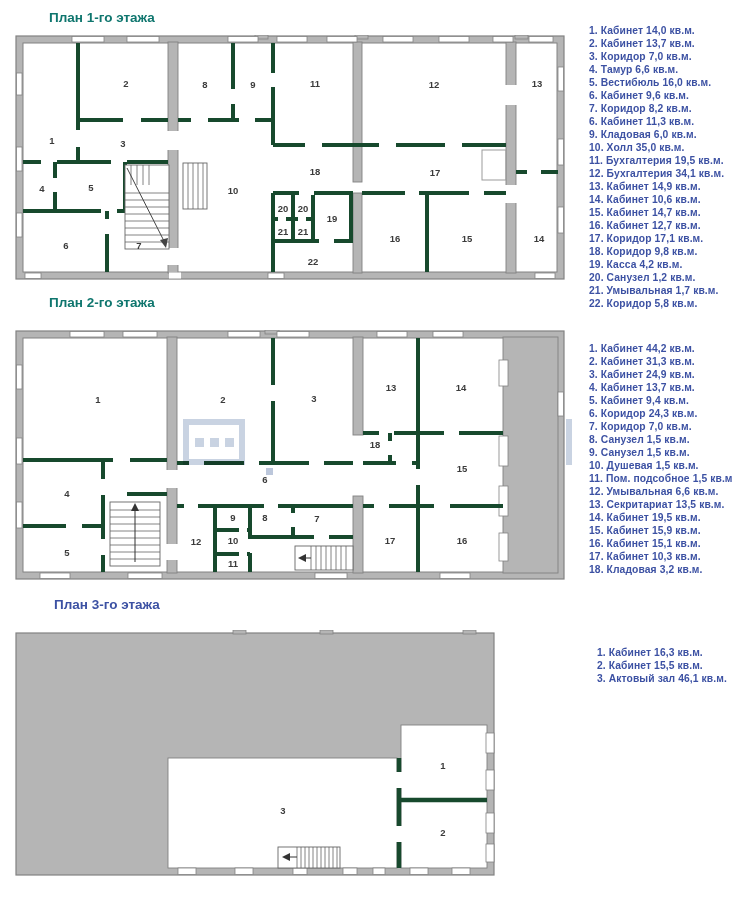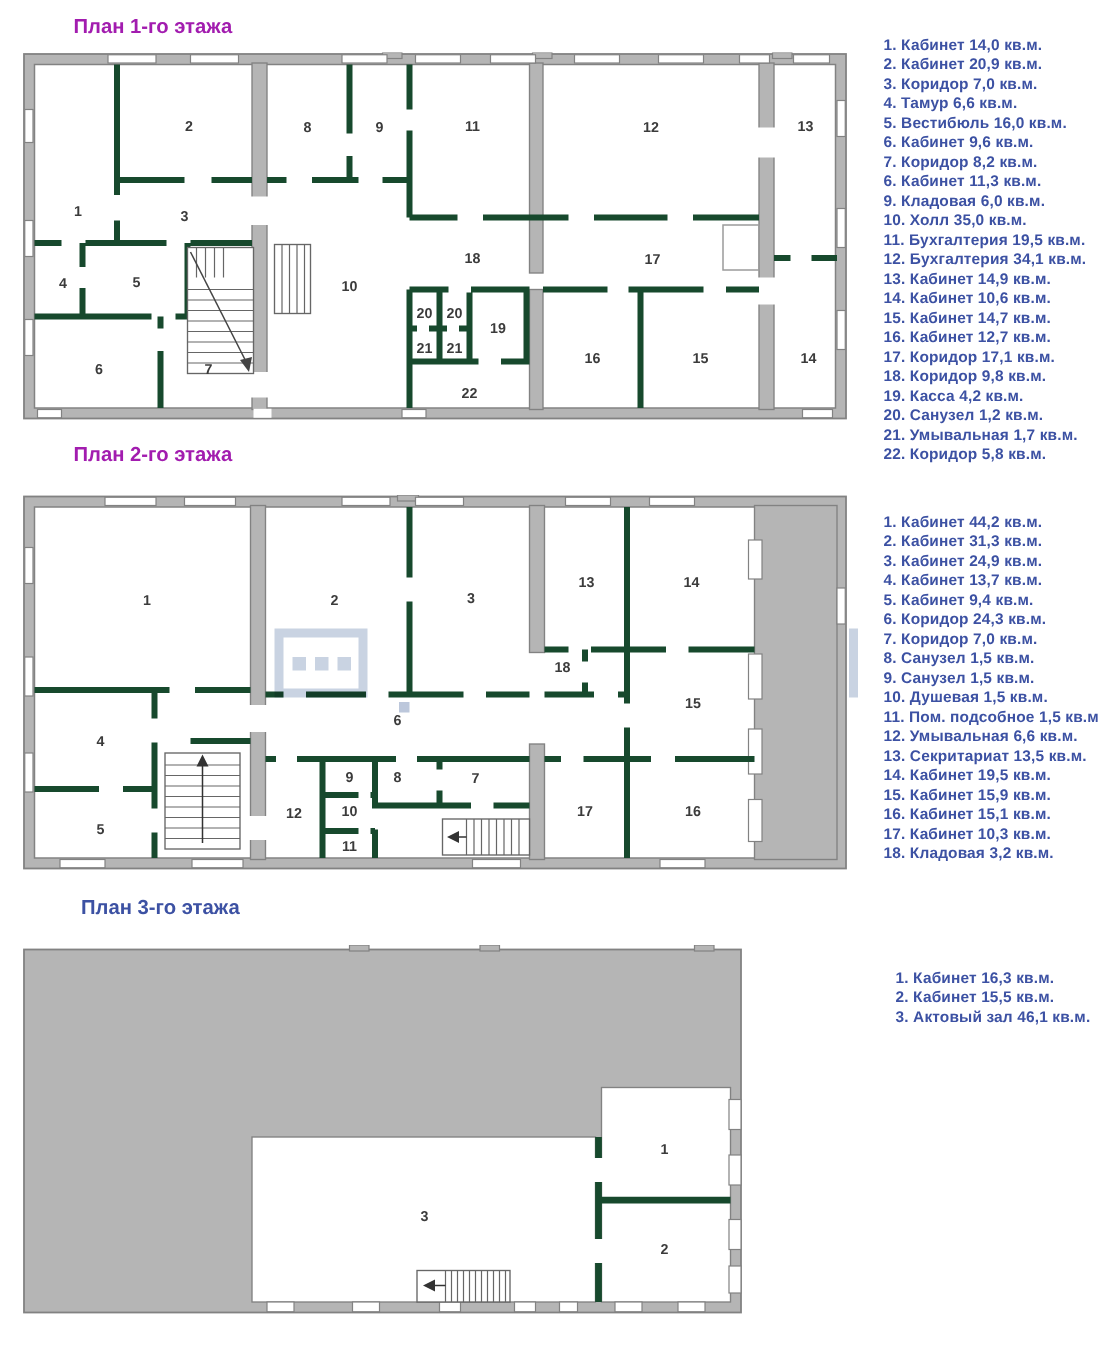--- a/index.html
+++ b/index.html
@@ -1,21 +1,21 @@
 <!DOCTYPE html>
 <html><head>
 <meta charset="utf-8">
 <style>
   html,body{margin:0;padding:0;}
   body{
     width:732px;height:904px;position:relative;background:#ffffff;
     font-family:"Liberation Sans",sans-serif;overflow:hidden;
   }
   .heading{
-    position:absolute;color:#a21caf;font-weight:bold;font-size:13.5px;
+    position:absolute;color:#0f766e;font-weight:bold;font-size:13.5px;
     white-space:nowrap;
     padding-left:24px;
   }
   .heading-row{position:absolute;display:flex;gap:26px;padding-left:29px;}
   .heading-row span{color:#3c51a3;font-weight:bold;font-size:13.5px;white-space:nowrap;}
   ol.legend{
     position:absolute;list-style:none;margin:12px;padding:0;
     color:#3c51a3;font-weight:bold;font-size:10.3px;line-height:13px;
     letter-spacing:0.1px;white-space:nowrap;
   }
@@ -161,21 +161,21 @@
     <text class="rl" x="288" y="177">20</text>
     <text class="rl" x="268" y="200">21</text>
     <text class="rl" x="288" y="200">21</text>
     <text class="rl" x="298" y="230">22</text>
   </g>
 </svg>
 
 <ol class="legend" style="left:577px;top:12px;">
 
 <li>1. Кабинет 14,0 кв.м.</li>
-    <li>2. Кабинет 20,9 кв.м.</li>
+    <li>2. Кабинет 13,7 кв.м.</li>
     <li>3. Коридор 7,0 кв.м.</li>
     <li>4. Тамур 6,6 кв.м.</li>
     <li>5. Вестибюль 16,0 кв.м.</li>
     <li>6. Кабинет 9,6 кв.м.</li>
     <li>7. Коридор 8,2 кв.м.</li>
     <li>6. Кабинет 11,3 кв.м.</li>
     <li>9. Кладовая 6,0 кв.м.</li>
     <li>10. Холл 35,0 кв.м.</li>
     <li>11. Бухгалтерия 19,5 кв.м.</li>
     <li>12. Бухгалтерия 34,1 кв.м.</li>

